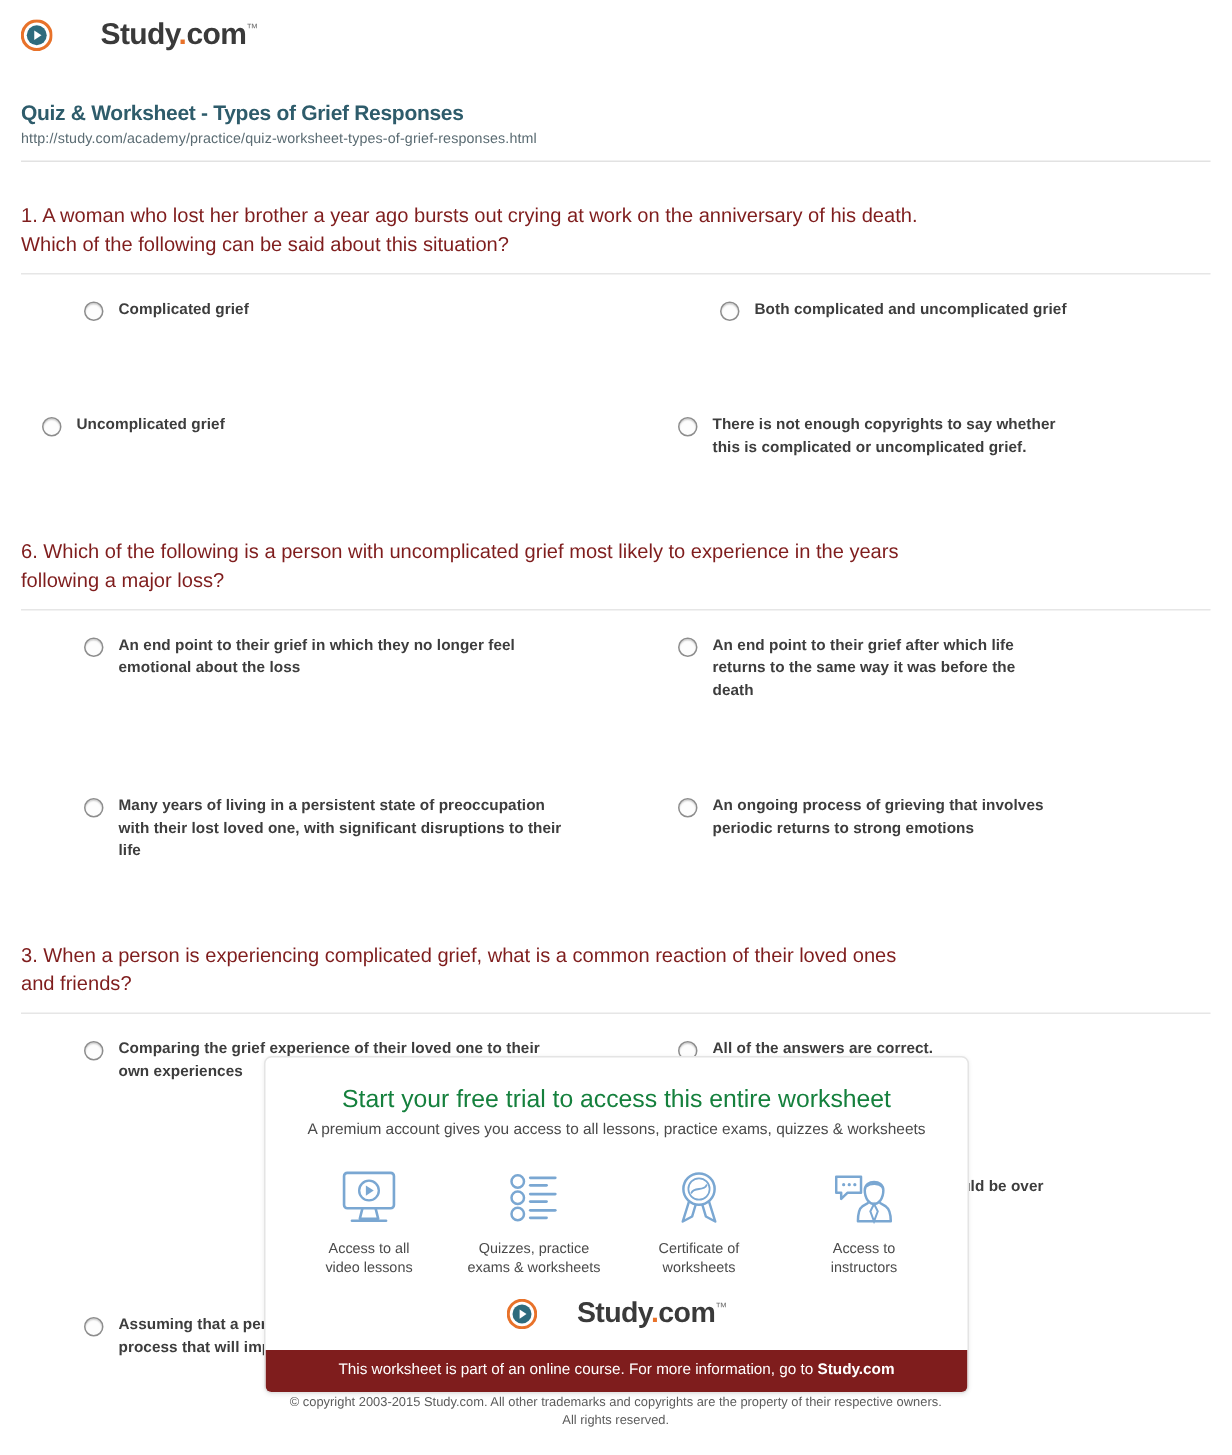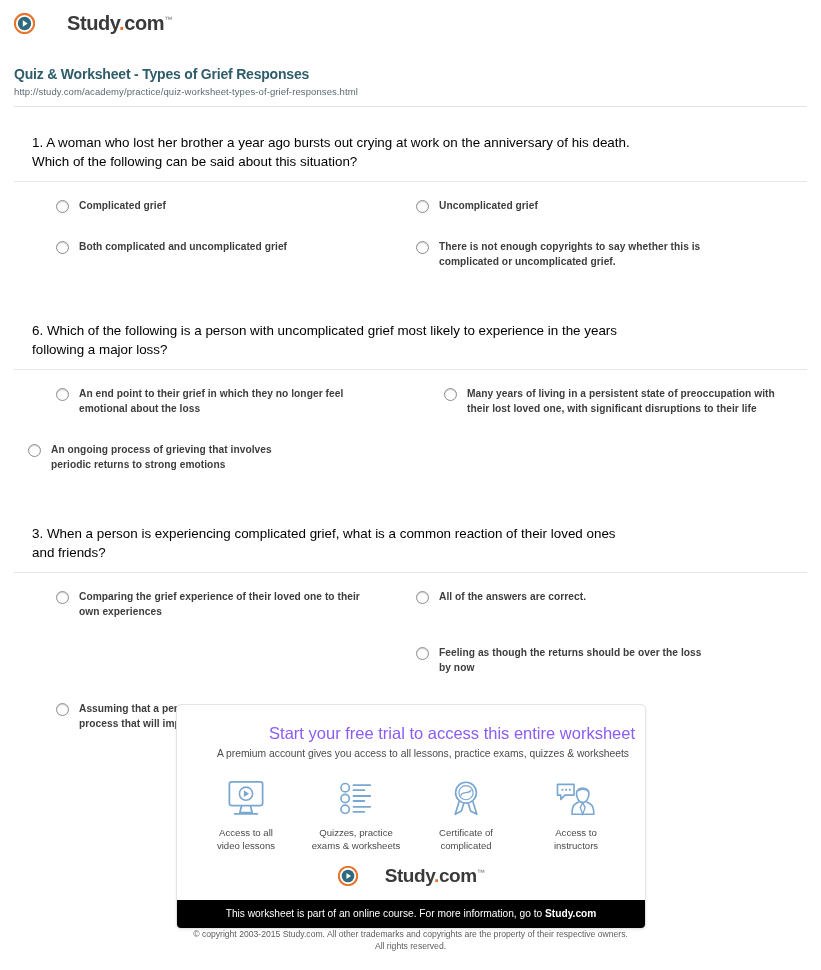--- a/index.html
+++ b/index.html
@@ -71,36 +71,36 @@
 
   
   .questions {
     margin: 0 14px;
   }
   .question-block {
     margin-top: 26px;
   }
   .question-stem {
     font-size: 13.4px;
-    color: #000000;
+    color: #7f1d1d;
     line-height: 19px;
     font-weight: normal;
     white-space: pre-line;
-    margin-left: 18px;
   }
   .hr-q {
     border: none;
     border-top: 1px solid #e6e6e6;
     margin: 10px 0 0 0;
   }
   .options {
     display: grid;
     grid-template-columns: 388px 1fr;
     column-gap: 0;
     padding-top: 16px;
+    gap: 36px;
   }
   .option {
     display: flex;
     align-items: flex-start;
     gap: 10px;
     padding: 0 0 26px 0;
     min-height: 14px;
   }
   .option.col-left  { padding-left: 42px; padding-right: 24px; }
   .option.col-right { padding-left: 14px; padding-right: 100px; }
@@ -131,28 +131,28 @@
     width: 470px;
   }
   .promo-card {
     background: #ffffff;
     border: 1px solid #e4e4e4;
     border-radius: 5px;
     box-shadow: 0 1px 3px rgba(0,0,0,0.08);
     overflow: hidden;
   }
   .promo-headline {
-    text-align: right;
-    color: #8b5cf6;
+    text-align: center;
+    color: #15803d;
     font-size: 16.5px;
     padding: 19px 10px 0 10px;
     font-weight: normal;
   }
   .promo-sub {
-    text-align: right;
+    text-align: center;
     color: #4a4a4a;
     font-size: 10.3px;
     padding: 5px 16px 0 16px;
   }
   .promo-features {
     display: flex;
     justify-content: space-around;
     align-items: flex-start;
     padding: 18px 14px 0 14px;
   }
@@ -175,21 +175,21 @@
   }
   .promo-logo {
     display: flex;
     justify-content: center;
     align-items: center;
     padding: 13px 0 13px 0;
   }
   .promo-logo .logo-text { font-size: 19px; }
   .promo-logo .logo-mark { width: 20px; height: 20px; }
   .promo-banner {
-    background: #000000;
+    background: #7f1d1d;
     color: #ffffff;
     text-align: center;
     font-size: 10.2px;
     padding: 8px 0 9px 0;
   }
   .promo-banner b { font-weight: bold; }
 
   
   .footer {
     position: absolute;
@@ -229,43 +229,47 @@
 
   <div class="question-block">
     <div class="question-stem">1. A woman who lost her brother a year ago bursts out crying at work on the anniversary of his death.
 Which of the following can be said about this situation?</div>
     <hr class="hr-q">
     <div class="options">
       <div class="option col-left">
         <span class="radio"></span>
         <span class="option-label">Complicated grief</span>
       </div>
+      <div class="option col-left">
+        <span class="radio"></span>
+        <span class="option-label">Both complicated and uncomplicated grief</span>
+      </div>
       <div class="option col-right">
         <span class="radio"></span>
         <span class="option-label">Uncomplicated grief</span>
-      </div>
-      <div class="option col-left">
-        <span class="radio"></span>
-        <span class="option-label">Both complicated and uncomplicated grief</span>
       </div>
       <div class="option col-right">
         <span class="radio"></span>
         <span class="option-label">There is not enough copyrights to say whether this is complicated or uncomplicated grief.</span>
       </div>
     </div>
   </div>
 
   <div class="question-block">
     <div class="question-stem">6. Which of the following is a person with uncomplicated grief most likely to experience in the years
 following a major loss?</div>
     <hr class="hr-q">
     <div class="options">
       <div class="option col-left">
         <span class="radio"></span>
         <span class="option-label">An end point to their grief in which they no longer feel emotional about the loss</span>
+      </div>
+      <div class="option col-right">
+        <span class="radio"></span>
+        <span class="option-label">An end point to their grief after which life returns to the same way it was before the death</span>
       </div>
       <div class="option col-left">
         <span class="radio"></span>
         <span class="option-label">Many years of living in a persistent state of preoccupation with their lost loved one, with significant disruptions to their life</span>
       </div>
       <div class="option col-right">
         <span class="radio"></span>
         <span class="option-label">An ongoing process of grieving that involves periodic returns to strong emotions</span>
       </div>
     </div>
@@ -349,21 +353,21 @@
         <div class="feature-icon">
           <svg viewBox="0 0 48 44" width="40" height="37">
             <circle cx="24" cy="15" r="12.5" fill="none" stroke="#7aa7d2" stroke-width="2"></circle>
             <circle cx="24" cy="15" r="8.5" fill="none" stroke="#7aa7d2" stroke-width="1.4"></circle>
             <path d="M18 18 C20 13, 28 17, 30 12" fill="none" stroke="#7aa7d2" stroke-width="1.6" stroke-linecap="round"></path>
             <path d="M16 25 L11 41 L18.5 37 L21.5 27" fill="none" stroke="#7aa7d2" stroke-width="2" stroke-linejoin="round"></path>
             <path d="M32 25 L37 41 L29.5 37 L26.5 27" fill="none" stroke="#7aa7d2" stroke-width="2" stroke-linejoin="round"></path>
           </svg>
         </div>
         <div class="feature-label">Certificate of
-complicated</div>
+worksheets</div>
       </div>
 
       <div class="feature">
         <div class="feature-icon">
           <svg viewBox="0 0 52 44" width="43" height="37">
             <path d="M3 5 H23 V18 H12 L7 23 V18 H3 Z" fill="none" stroke="#7aa7d2" stroke-width="2" stroke-linejoin="round"></path>
             <circle cx="9" cy="11.5" r="1.3" fill="#7aa7d2"></circle>
             <circle cx="13.5" cy="11.5" r="1.3" fill="#7aa7d2"></circle>
             <circle cx="18" cy="11.5" r="1.3" fill="#7aa7d2"></circle>
             <path d="M26 16 C26 7, 41 7, 41 16 C41 23, 37 27, 33.5 27 C30 27, 26 23, 26 16 Z" fill="none" stroke="#7aa7d2" stroke-width="2"></path>

